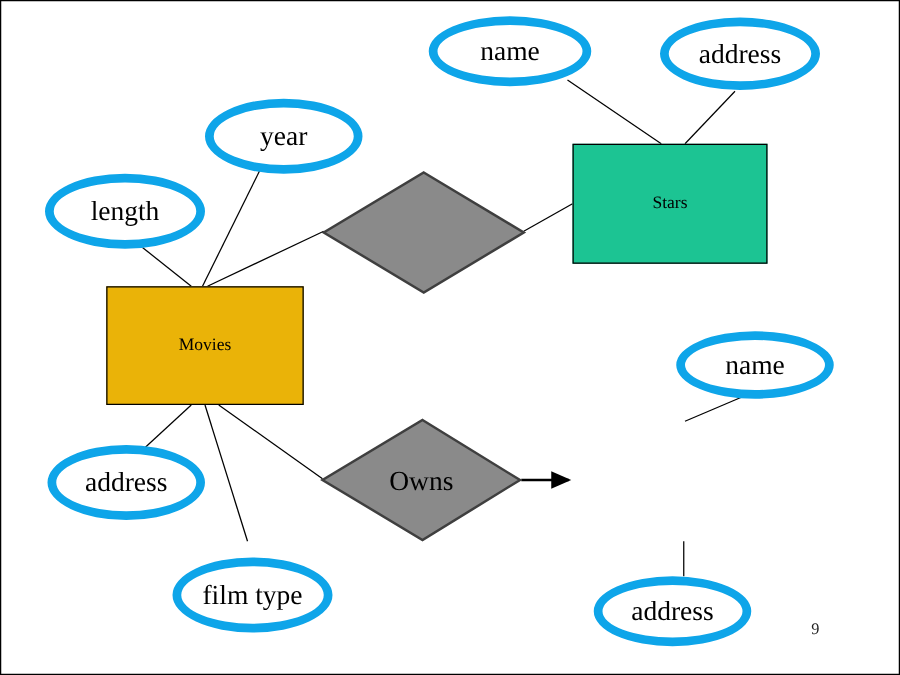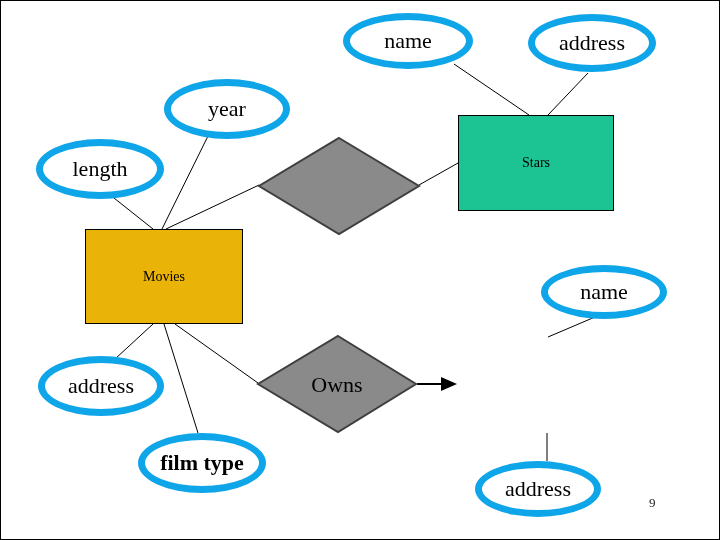--- a/index.html
+++ b/index.html
@@ -27,21 +27,21 @@
   #ent-stars  {left:457px;top:114px;width:156px;height:96px;}
   #ent-movies {left:84px; top:228px;width:158px;height:95px;}
   #ent-studios{left:462px;top:335px;width:157px;height:97px;}
 
   #attr-name-top   {left:342px;top:12px; width:130px;height:56px;}
   #attr-address-top{left:527px;top:13px; width:128px;height:58px;}
   #attr-year       {left:163px;top:78px; width:126px;height:60px;}
   #attr-title      {left:35px; top:138px;width:128px;height:60px;}
   #attr-name-bot   {left:540px;top:264px;width:126px;height:54px;}
   #attr-length     {left:37px; top:355px;width:126px;height:60px;}
-  #attr-film-type  {left:137px;top:432px;width:128px;height:60px;font-weight:bold;}
+  #attr-film-type  {left:137px;top:445px;width:128px;height:60px;}
   #attr-address-bot{left:474px;top:460px;width:126px;height:56px;}
 
   #lbl-stars-in{left:338px;top:187px;}
   #lbl-owns    {left:336px;top:384px;}
 </style>
 </head>
 <body>
 
 <div class="slide">
 

